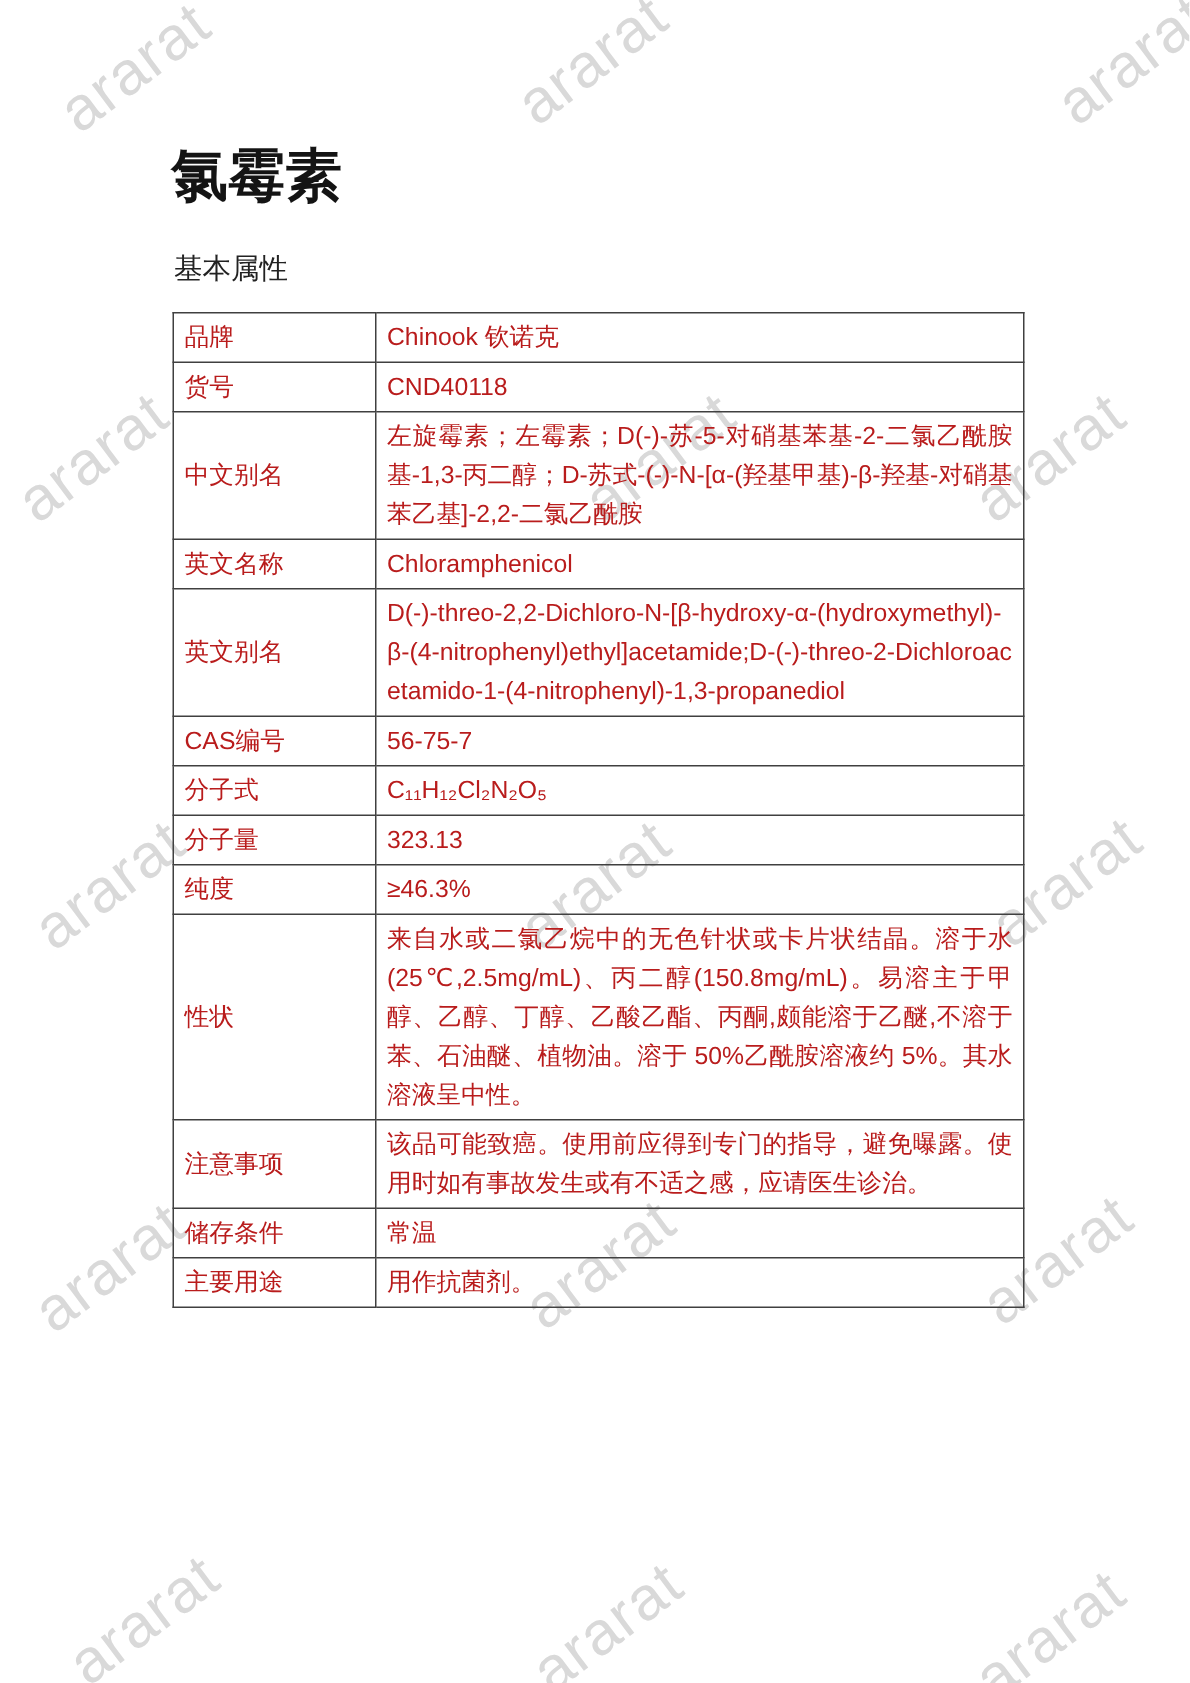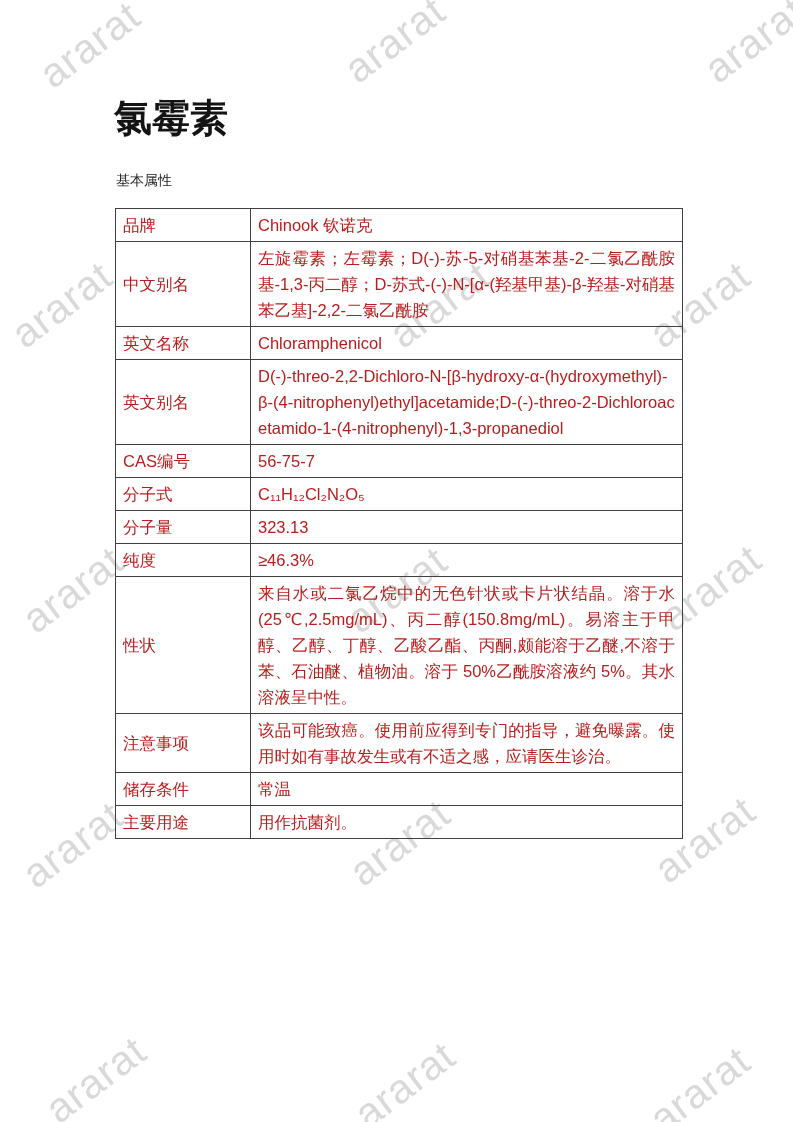--- a/index.html
+++ b/index.html
@@ -39,21 +39,21 @@
     font-size: 38px;
     line-height: 1.3;
     font-weight: 700;
     color: #141414;
     z-index: 2;
   }
   .section-heading {
     position: absolute;
     left: 116px;
     top: 169px;
-    font-size: 14px;
+    font-size: 19px;
     line-height: 22px;
     color: #222222;
     z-index: 2;
   }
   .props-table {
     position: absolute;
     left: 115px;
     top: 208px;
     width: 567px;
     border-collapse: collapse;
@@ -105,20 +105,24 @@
     <colgroup>
       <col class="col-label">
       <col class="col-value">
     </colgroup>
     <tbody id="table-body">
         <tr>
           <td class="cell-label">品牌</td>
           <td class="cell-value">Chinook 钦诺克</td>
         </tr>
         <tr>
+          <td class="cell-label">货号</td>
+          <td class="cell-value">CND40118</td>
+        </tr>
+        <tr>
           <td class="cell-label">中文别名</td>
           <td class="cell-value justify">左旋霉素；左霉素；D(-)-苏-5-对硝基苯基-2-二氯乙酰胺基-1,3-丙二醇；D-苏式-(-)-N-[α-(羟基甲基)-β-羟基-对硝基苯乙基]-2,2-二氯乙酰胺</td>
         </tr>
         <tr>
           <td class="cell-label">英文名称</td>
           <td class="cell-value">Chloramphenicol</td>
         </tr>
         <tr>
           <td class="cell-label">英文别名</td>
           <td class="cell-value break-all">D(-)-threo-2,2-Dichloro-N-[β-hydroxy-α-(hydroxymethyl)-β-(4-nitrophenyl)ethyl]acetamide;D-(-)-threo-2-Dichloroacetamido-1-(4-nitrophenyl)-1,3-propanediol</td>

